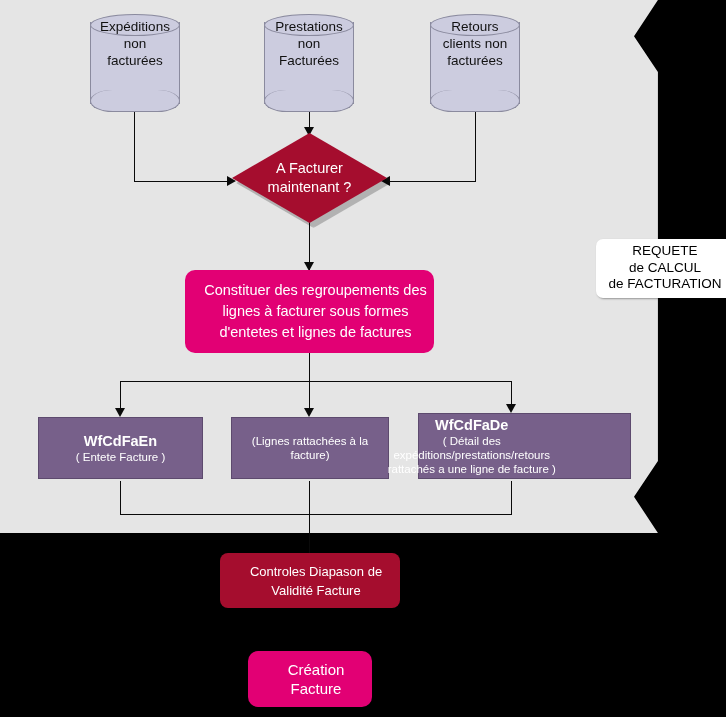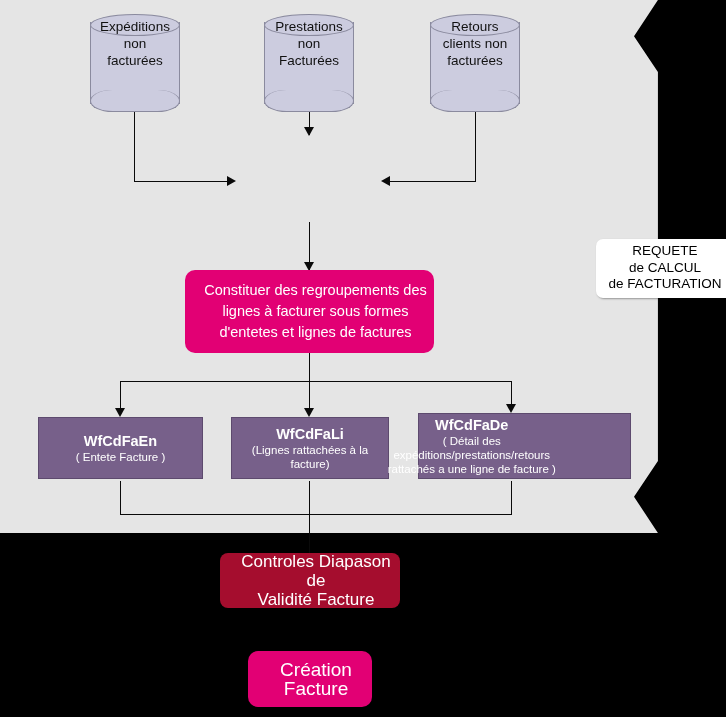--- a/index.html
+++ b/index.html
@@ -189,20 +189,30 @@
     <div class="top"></div>
     <div class="lbl">
       <span>
         <span>Retours</span><br>
         <span>clients non</span><br>
         <span>facturées</span>
       </span>
     </div>
   </div>
 
+  <div class="diamond-wrap" style="left:232px;top:133px;width:155px;height:90px;">
+    <div class="diamond-sh"></div>
+    <div class="diamond"></div>
+    <div class="diamond-lbl">
+      <span>
+        <span>A Facturer</span><br>
+        <span>maintenant ?</span>
+      </span>
+    </div>
+  </div>
 
   <div class="proc pink" style="left:185px;top:270px;width:249px;height:83px;font-size:14.5px;line-height:21px;">
     <div class="sh"></div>
     <div style="position:relative;z-index:2;">
       <span>Constituer des regroupements des</span><br>
       <span>lignes à facturer sous formes</span><br>
       <span>d'entetes et lignes de factures</span>
     </div>
   </div>
 
@@ -210,44 +220,43 @@
     <div class="sh"></div>
     <div style="position:relative;z-index:2;">
       <span class="ttl">WfCdFaEn</span>
       <span class="sub">( Entete Facture )</span>
     </div>
   </div>
 
   <div class="pbox" style="left:231px;top:417px;width:158px;height:62px;">
     <div class="sh"></div>
     <div style="position:relative;z-index:2;padding:0 8px;">
-      <span class="ttl">WfCdFaLi</span>
       <span class="sub">(Lignes rattachées à la facture)</span>
     </div>
   </div>
 
   <div class="pbox" style="left:418px;top:413px;width:213px;height:66px;">
     <div class="sh"></div>
     <div class="inner" style="margin-left:-50%;">
       <span class="ttl">WfCdFaDe</span>
       <span class="sub">( Détail des</span>
       <span class="sub">expéditions/prestations/retours</span>
       <span class="sub">rattachés a une ligne de facture )</span>
     </div>
   </div>
 
-  <div class="proc crimson" style="left:220px;top:553px;width:180px;height:55px;font-size:17px;line-height:19px;">
+  <div class="proc crimson" style="left:220px;top:553px;width:180px;height:55px;font-size:13px;line-height:19px;">
     <div class="sh"></div>
     <div style="position:relative;z-index:2;">
       <span>Controles Diapason de</span><br>
       <span>Validité Facture</span>
     </div>
   </div>
 
-  <div class="proc pink" style="left:248px;top:651px;width:124px;height:56px;font-size:19px;line-height:19px;">
+  <div class="proc pink" style="left:248px;top:651px;width:124px;height:56px;font-size:15px;line-height:19px;">
     <div class="sh"></div>
     <div style="position:relative;z-index:2;">
       <span>Création</span><br>
       <span>Facture</span>
     </div>
   </div>
 
   <div class="callout">
     <span>REQUETE</span><br>
     <span>de CALCUL</span><br>

